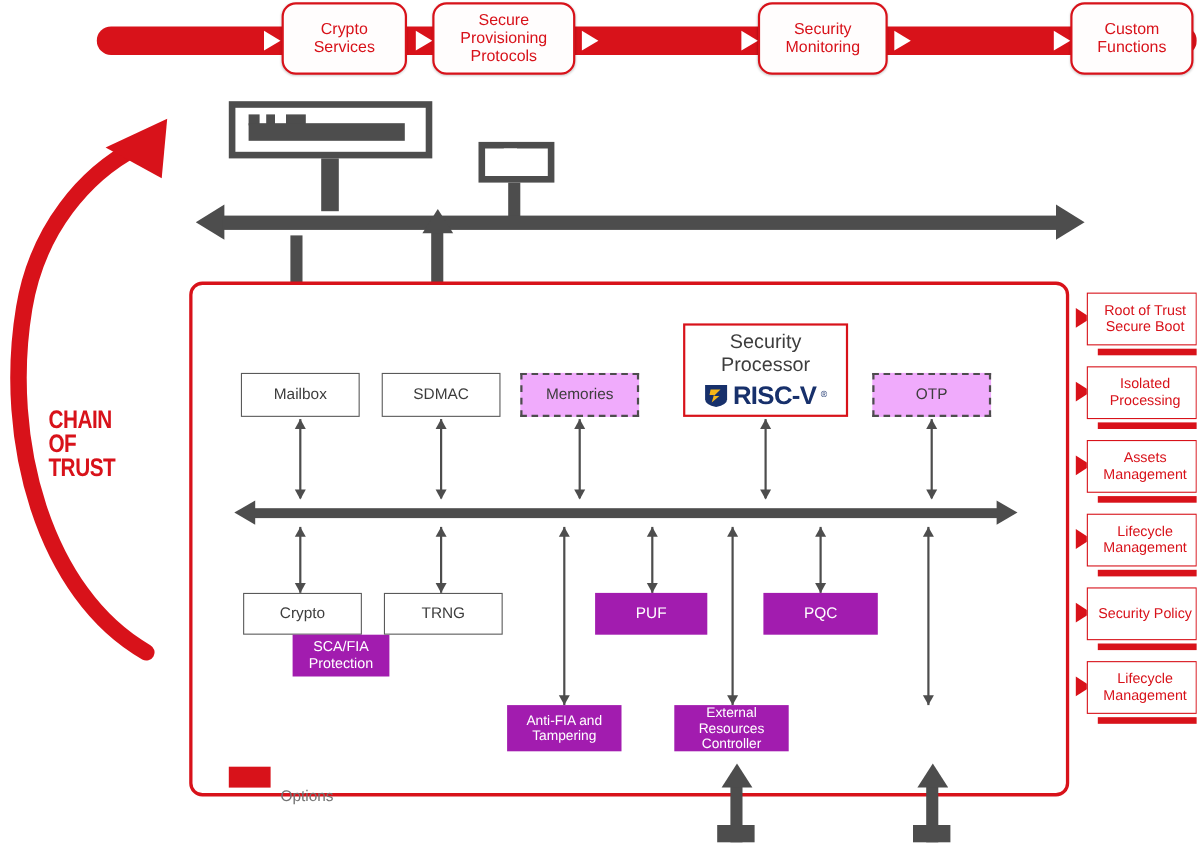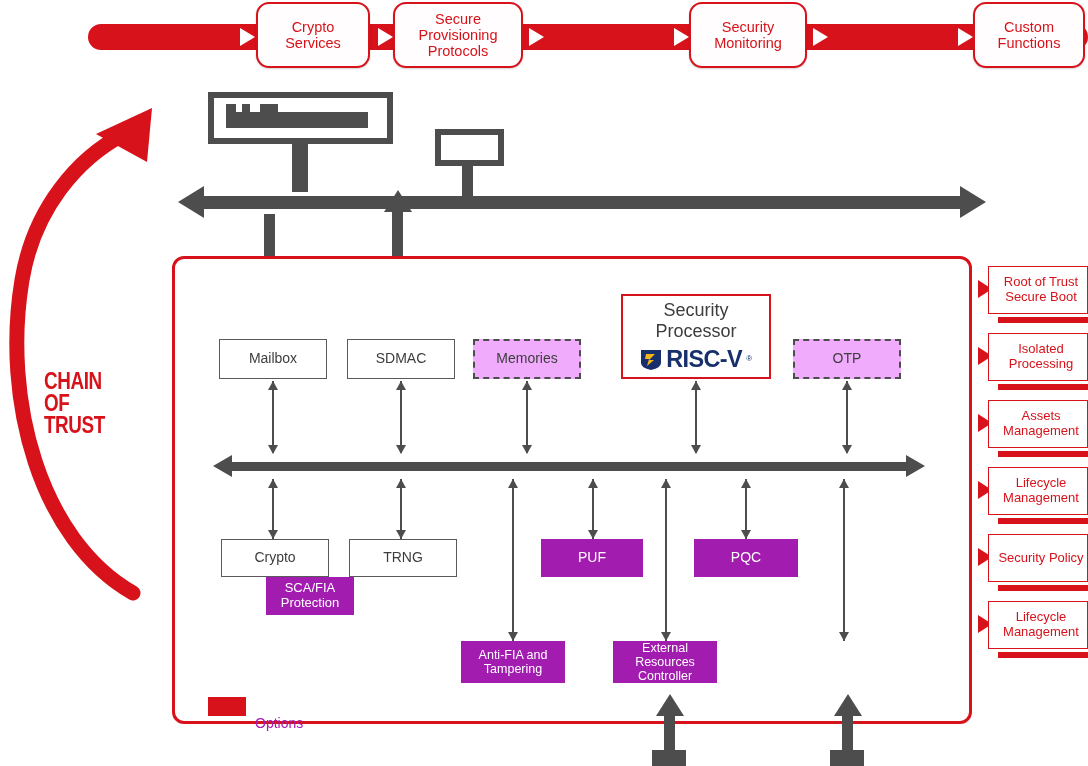--- a/index.html
+++ b/index.html
@@ -60,21 +60,21 @@
   .nhead-down{position:absolute;width:0;height:0;
       border-top:9px solid #4d4d4d;border-left:5.5px solid transparent;border-right:5.5px solid transparent;}
   .nhead-up{position:absolute;width:0;height:0;
       border-bottom:9px solid #4d4d4d;border-left:5.5px solid transparent;border-right:5.5px solid transparent;}
 
   .port-lbl{position:absolute;font-weight:bold;font-size:16px;color:#2f2f2f;}
 
   
   #legend{position:absolute;left:208px;top:682px;display:flex;align-items:center;gap:9px;}
   #legend .sw{width:38px;height:19px;background:#d8121a;}
-  #legend .lt{font-size:14px;color:#a21caf;margin-top:33px;}
+  #legend .lt{font-size:14px;color:#737373;margin-top:33px;}
 
   
   #ise-col{position:absolute;left:988px;top:258px;width:100px;}
   #ise-badge{width:66px;height:68px;margin-left:12px;background:#d8121a;
       border-radius:8px 8px 16px 16px;display:flex;align-items:center;justify-content:center;
       color:#fff;font-weight:bold;font-size:25px;letter-spacing:.5px;}
   .feat-wrap{position:relative;margin-top:8px;}
   .feat{position:relative;width:100px;height:48px;background:#fff;border:1.6px solid #d8121a;
         box-sizing:border-box;display:flex;align-items:center;justify-content:center;text-align:center;
         color:#d8121a;font-size:13px;line-height:1.12;padding-left:8px;padding-right:2px;}

